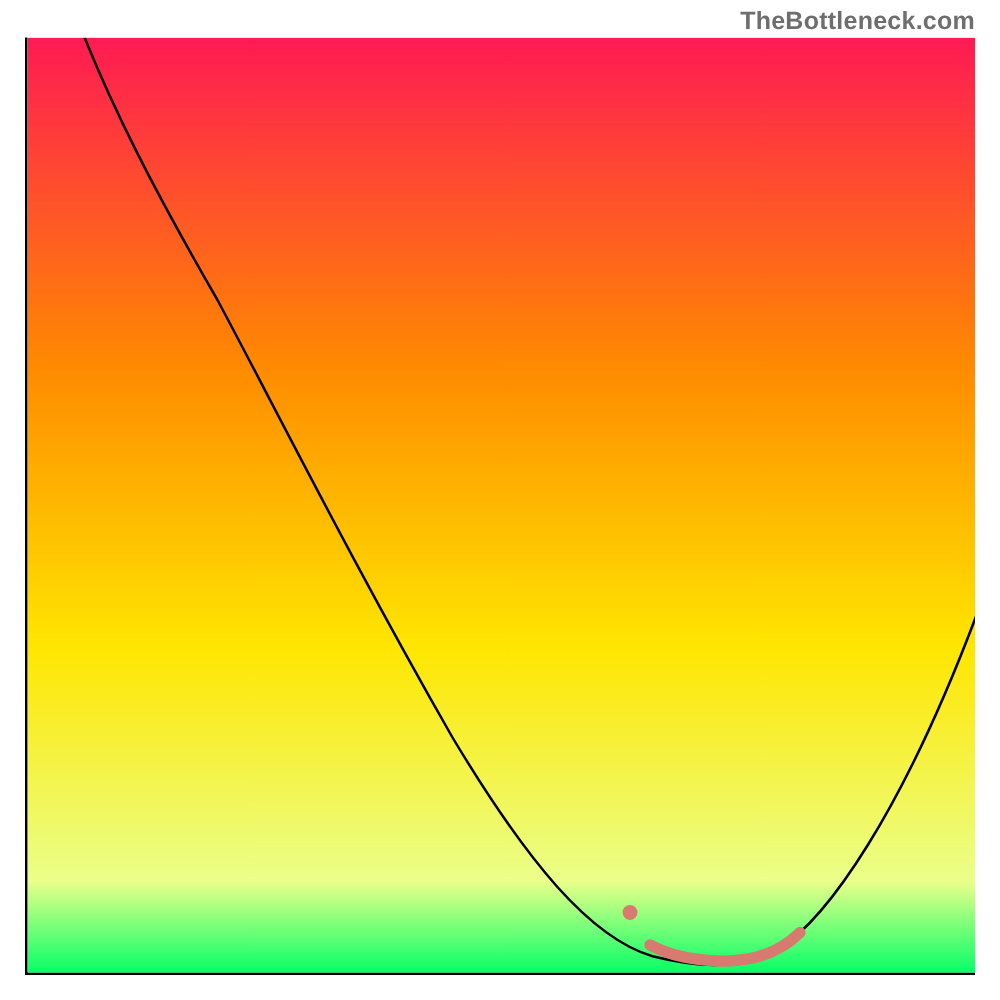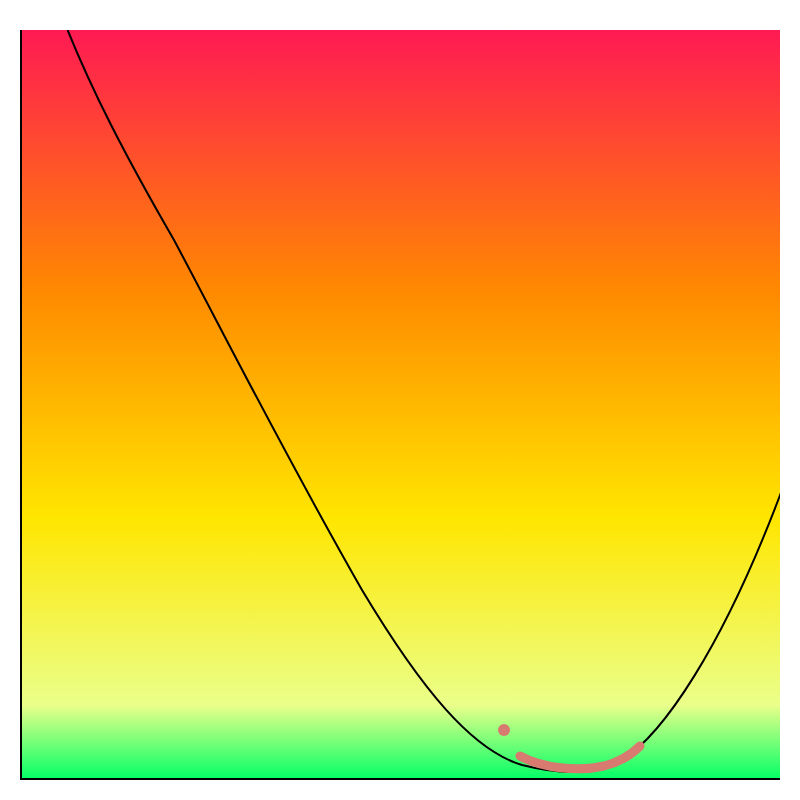--- a/index.html
+++ b/index.html
@@ -42,20 +42,21 @@
     stroke-linecap: round;
   }
   .dot {
     fill: #d87a6f;
   }
 </style>
 </head>
 <body>
 
 <div class="chart-container">
+  <div class="watermark">TheBottleneck.com</div>
   <div class="plot-area">
     <svg width="760" height="750" viewBox="0 0 760 750">
       <defs>
         <linearGradient id="bg-grad" x1="0" y1="0" x2="0" y2="1">
           <stop offset="0" stop-color="#ff1a53"></stop>
           <stop offset="0.35" stop-color="#ff8a00"></stop>
           <stop offset="0.65" stop-color="#ffe600"></stop>
           <stop offset="0.90" stop-color="#eaff8a"></stop>
           <stop offset="1" stop-color="#00ff66"></stop>
         </linearGradient>

